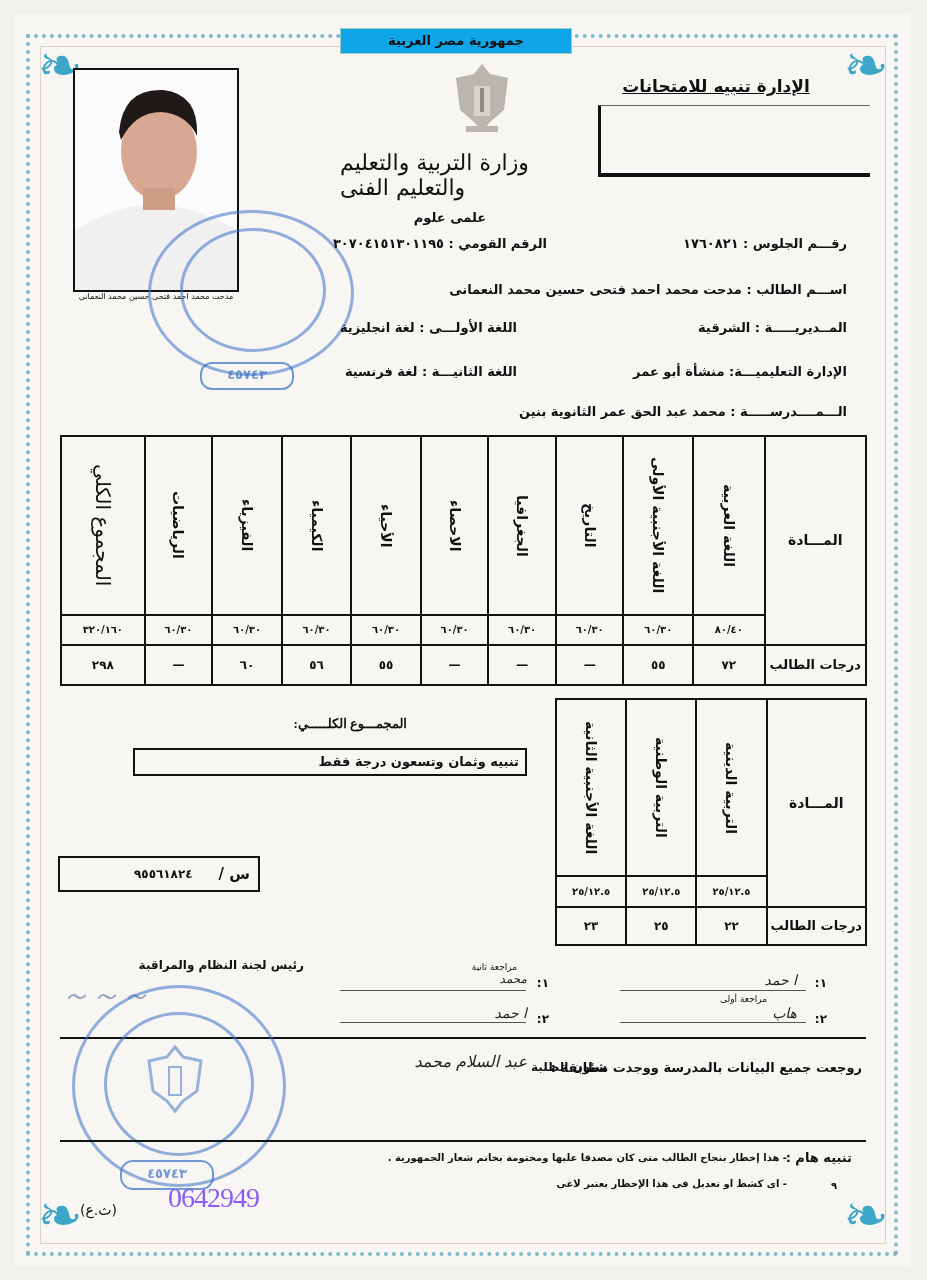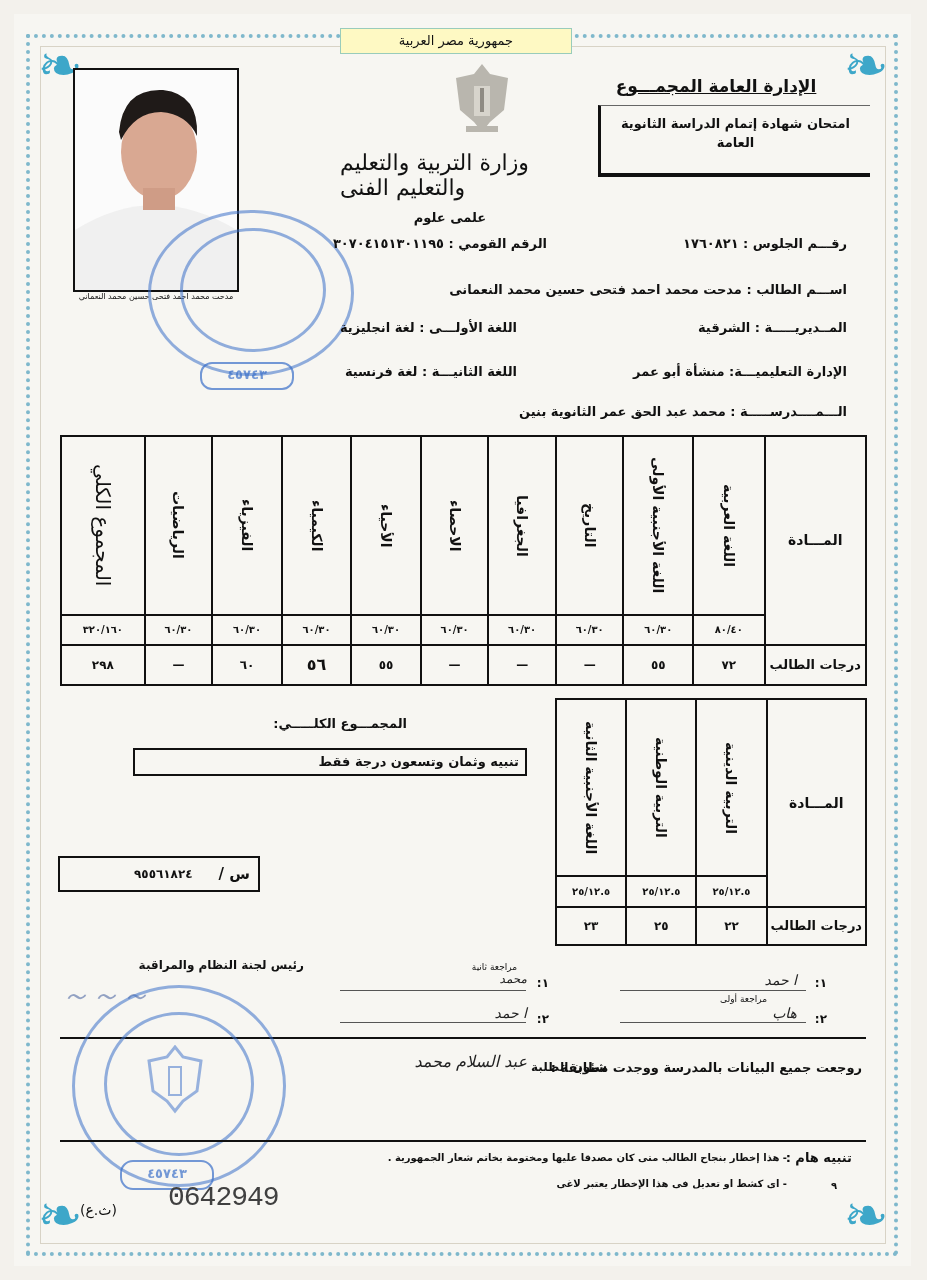--- a/index.html
+++ b/index.html
@@ -4,21 +4,21 @@
 <style>
   html,body{margin:0;padding:0;}
   body{width:927px;height:1280px;background:#f3f1ec;position:relative;overflow:hidden;font-family:"DejaVu Sans",sans-serif;color:#111;}
   .page{position:absolute;left:14px;top:14px;width:897px;height:1252px;background:#f7f6f2;}
   .border-outer{position:absolute;left:26px;top:34px;width:872px;height:1222px;border:4px dotted #7fb8cc;box-sizing:border-box;}
   .border-inner{position:absolute;left:40px;top:46px;width:846px;height:1198px;border:1px solid #d8d3c6;box-sizing:border-box;}
   .corner{position:absolute;width:60px;height:60px;color:#3da7c9;font-size:54px;line-height:60px;text-align:center;}
   .ab{position:absolute;}
   .rtl{direction:rtl;text-align:right;}
   .bold{font-weight:bold;}
-  .republic{left:340px;top:28px;width:230px;height:24px;border:1px solid #9cb;background:#fef9c3;font-size:13px;font-weight:normal;text-align:center;line-height:24px;direction:rtl;}
+  .republic{left:340px;top:28px;width:230px;height:24px;border:1px solid #9cb;background:#0ea5e9;font-size:13px;font-weight:bold;text-align:center;line-height:24px;direction:rtl;}
   .eagle{left:452px;top:60px;width:60px;height:78px;}
   .ministry{left:340px;top:150px;width:260px;font-size:22px;font-family:"DejaVu Serif",serif;text-align:left;direction:rtl;}
   .admin-title{left:610px;top:76px;width:212px;font-size:17px;font-weight:bold;text-align:center;text-decoration:underline;direction:rtl;}
   .exam-box{left:598px;top:105px;width:272px;height:72px;border-left:3px solid #111;border-bottom:4px solid #111;border-top:1px solid #666;box-sizing:border-box;text-align:center;direction:rtl;font-size:13px;font-weight:bold;padding-top:8px;line-height:19px;}
   .photo{left:73px;top:68px;width:166px;height:224px;border:2px solid #111;background:#fdfdfd;overflow:hidden;box-sizing:border-box;}
   .photo-caption{left:76px;top:292px;width:160px;font-size:8px;text-align:center;direction:rtl;}
   .stamp{border:3px solid #3a6fc9;border-radius:50%;opacity:.55;}
   .info{font-size:13px;font-weight:bold;direction:rtl;white-space:nowrap;}
   table.grades{position:absolute;border-collapse:collapse;direction:rtl;}
   table.grades td{border:2px solid #111;text-align:center;font-size:10px;font-weight:bold;padding:0;}
@@ -40,23 +40,22 @@
 <div class="ab republic">جمهورية مصر العربية</div>
 <div class="ab eagle">
   <svg width="60" height="78" viewBox="0 0 60 78">
     <path d="M30 4 L38 14 L56 18 L52 50 L38 62 L30 72 L22 62 L8 50 L4 18 L22 14 Z" fill="#b9b6ae"></path>
     <rect x="22" y="26" width="16" height="30" fill="#d7d4cc"></rect>
     <rect x="28" y="28" width="4" height="24" fill="#8f8b83"></rect>
     <rect x="14" y="66" width="32" height="6" fill="#b9b6ae"></rect>
   </svg>
 </div>
 <div class="ab ministry">وزارة التربية والتعليم والتعليم الفنى</div>
-<div class="ab admin-title">الإدارة العامة المجمـــوع</div>
+<div class="ab admin-title">الإدارة تنبيه للامتحانات</div>
 <div class="ab exam-box">
-  <div>امتحان شهادة إتمام الدراسة الثانوية العامة</div>
 </div>
 
 <div class="ab photo">
   <svg width="162" height="220" viewBox="0 0 162 220">
     <rect width="162" height="220" fill="#fbfbfb"></rect>
     <path d="M0 220 L0 160 Q40 135 80 135 Q120 135 162 160 L162 220Z" fill="#f0f0f0"></path>
     <ellipse cx="84" cy="82" rx="38" ry="48" fill="#d9a892"></ellipse>
     <path d="M44 62 Q48 18 88 20 Q124 24 122 66 Q112 44 86 42 Q60 42 46 70Z" fill="#1f1a18"></path>
     <rect x="68" y="118" width="32" height="22" fill="#cf9c86"></rect>
   </svg>
@@ -154,21 +153,21 @@
     <td>٣٢٠/١٦٠</td>
   </tr>
   <tr style="height:40px;">
     <td style="font-size:13px;">درجات الطالب</td>
     <td style="font-size:12px;">٧٢</td>
     <td style="font-size:12px;">٥٥</td>
     <td style="font-size:12px;">—</td>
     <td style="font-size:12px;">—</td>
     <td style="font-size:12px;">—</td>
     <td style="font-size:12px;">٥٥</td>
-    <td style="font-size:16px;">٥٦</td>
+    <td style="font-size:12px;">٥٦</td>
     <td style="font-size:12px;">٦٠</td>
     <td style="font-size:12px;">—</td>
     <td style="font-size:12px;">٢٩٨</td>
   </tr>
 </tbody>
   </table>
 
 <table class="grades" style="left:555px;top:698px;width:312px;height:248px;">
   <tbody>
       <tr style="height:176px;">
@@ -190,21 +189,21 @@
   </tr>
   <tr style="height:38px;">
     <td style="font-size:13px;">درجات الطالب</td>
     <td style="font-size:12px;">٢٢</td>
     <td style="font-size:12px;">٢٥</td>
     <td style="font-size:12px;">٢٣</td>
   </tr>
 </tbody>
   </table>
 
-<div class="ab info" style="right:520px;top:716px;">المجمـــوع الكلـــــي:</div>
+<div class="ab info" style="right:520px;top:716px;font-family:Liberation Serif, serif;">المجمـــوع الكلـــــي:</div>
 <div class="ab rtl bold" style="left:133px;top:748px;width:394px;height:28px;border:2px solid #111;box-sizing:border-box;font-size:13px;line-height:24px;padding-right:6px;">تنبيه وثمان وتسعون درجة فقط</div>
 
 <div class="ab" style="left:58px;top:856px;width:202px;height:36px;border:2px solid #111;box-sizing:border-box;display:flex;direction:rtl;align-items:center;font-weight:bold;">
   <span style="font-size:15px;margin-right:8px;">س /</span>
   <span style="font-size:12px;margin-right:26px;">٩٥٥٦١٨٢٤</span>
 </div>
 
 <div class="ab rtl" style="right:623px;top:958px;font-size:12px;font-weight:bold;">رئيس لجنة النظام والمراقبة</div>
 <div class="ab rtl sig" style="left:60px;top:975px;font-size:30px;color:#6a7fb0;opacity:.7;">～～～</div>
 
@@ -244,13 +243,13 @@
 <div class="ab" style="left:120px;top:1160px;width:90px;height:26px;border:2px solid #3a6fc9;border-radius:13px;color:#3a6fc9;font-size:13px;font-weight:bold;text-align:center;line-height:24px;opacity:.7;">٤٥٧٤٣</div>
 
 <div class="line" style="left:60px;top:1140px;width:806px;border-top:2px solid #111;"></div>
 
 <div class="ab rtl" style="right:75px;top:1150px;font-size:13px;font-weight:bold;">تنبيه هام :</div>
 <div class="ab rtl" style="right:140px;top:1152px;font-size:10px;font-weight:bold;">- هذا إخطار بنجاح الطالب متى كان مصدقا عليها ومختومة بخاتم شعار الجمهورية .</div>
 <div class="ab rtl" style="right:140px;top:1178px;font-size:10px;font-weight:bold;">- اى كشط او تعديل فى هذا الإخطار يعتبر لاغى</div>
 <div class="ab rtl" style="right:90px;top:1180px;font-size:10px;font-weight:bold;">٩</div>
 
 <div class="ab" style="left:80px;top:1202px;font-size:14px;">(ث.ع)</div>
-<div class="ab" style="left:168px;top:1182px;font-size:28px;color:#404040;font-family:Liberation Mono, monospace;letter-spacing:-1px;">0642949</div>
+<div class="ab" style="left:168px;top:1182px;font-size:28px;color:#8b5cf6;font-family:Liberation Serif, serif;letter-spacing:-1px;">0642949</div>
 
 </body></html>

